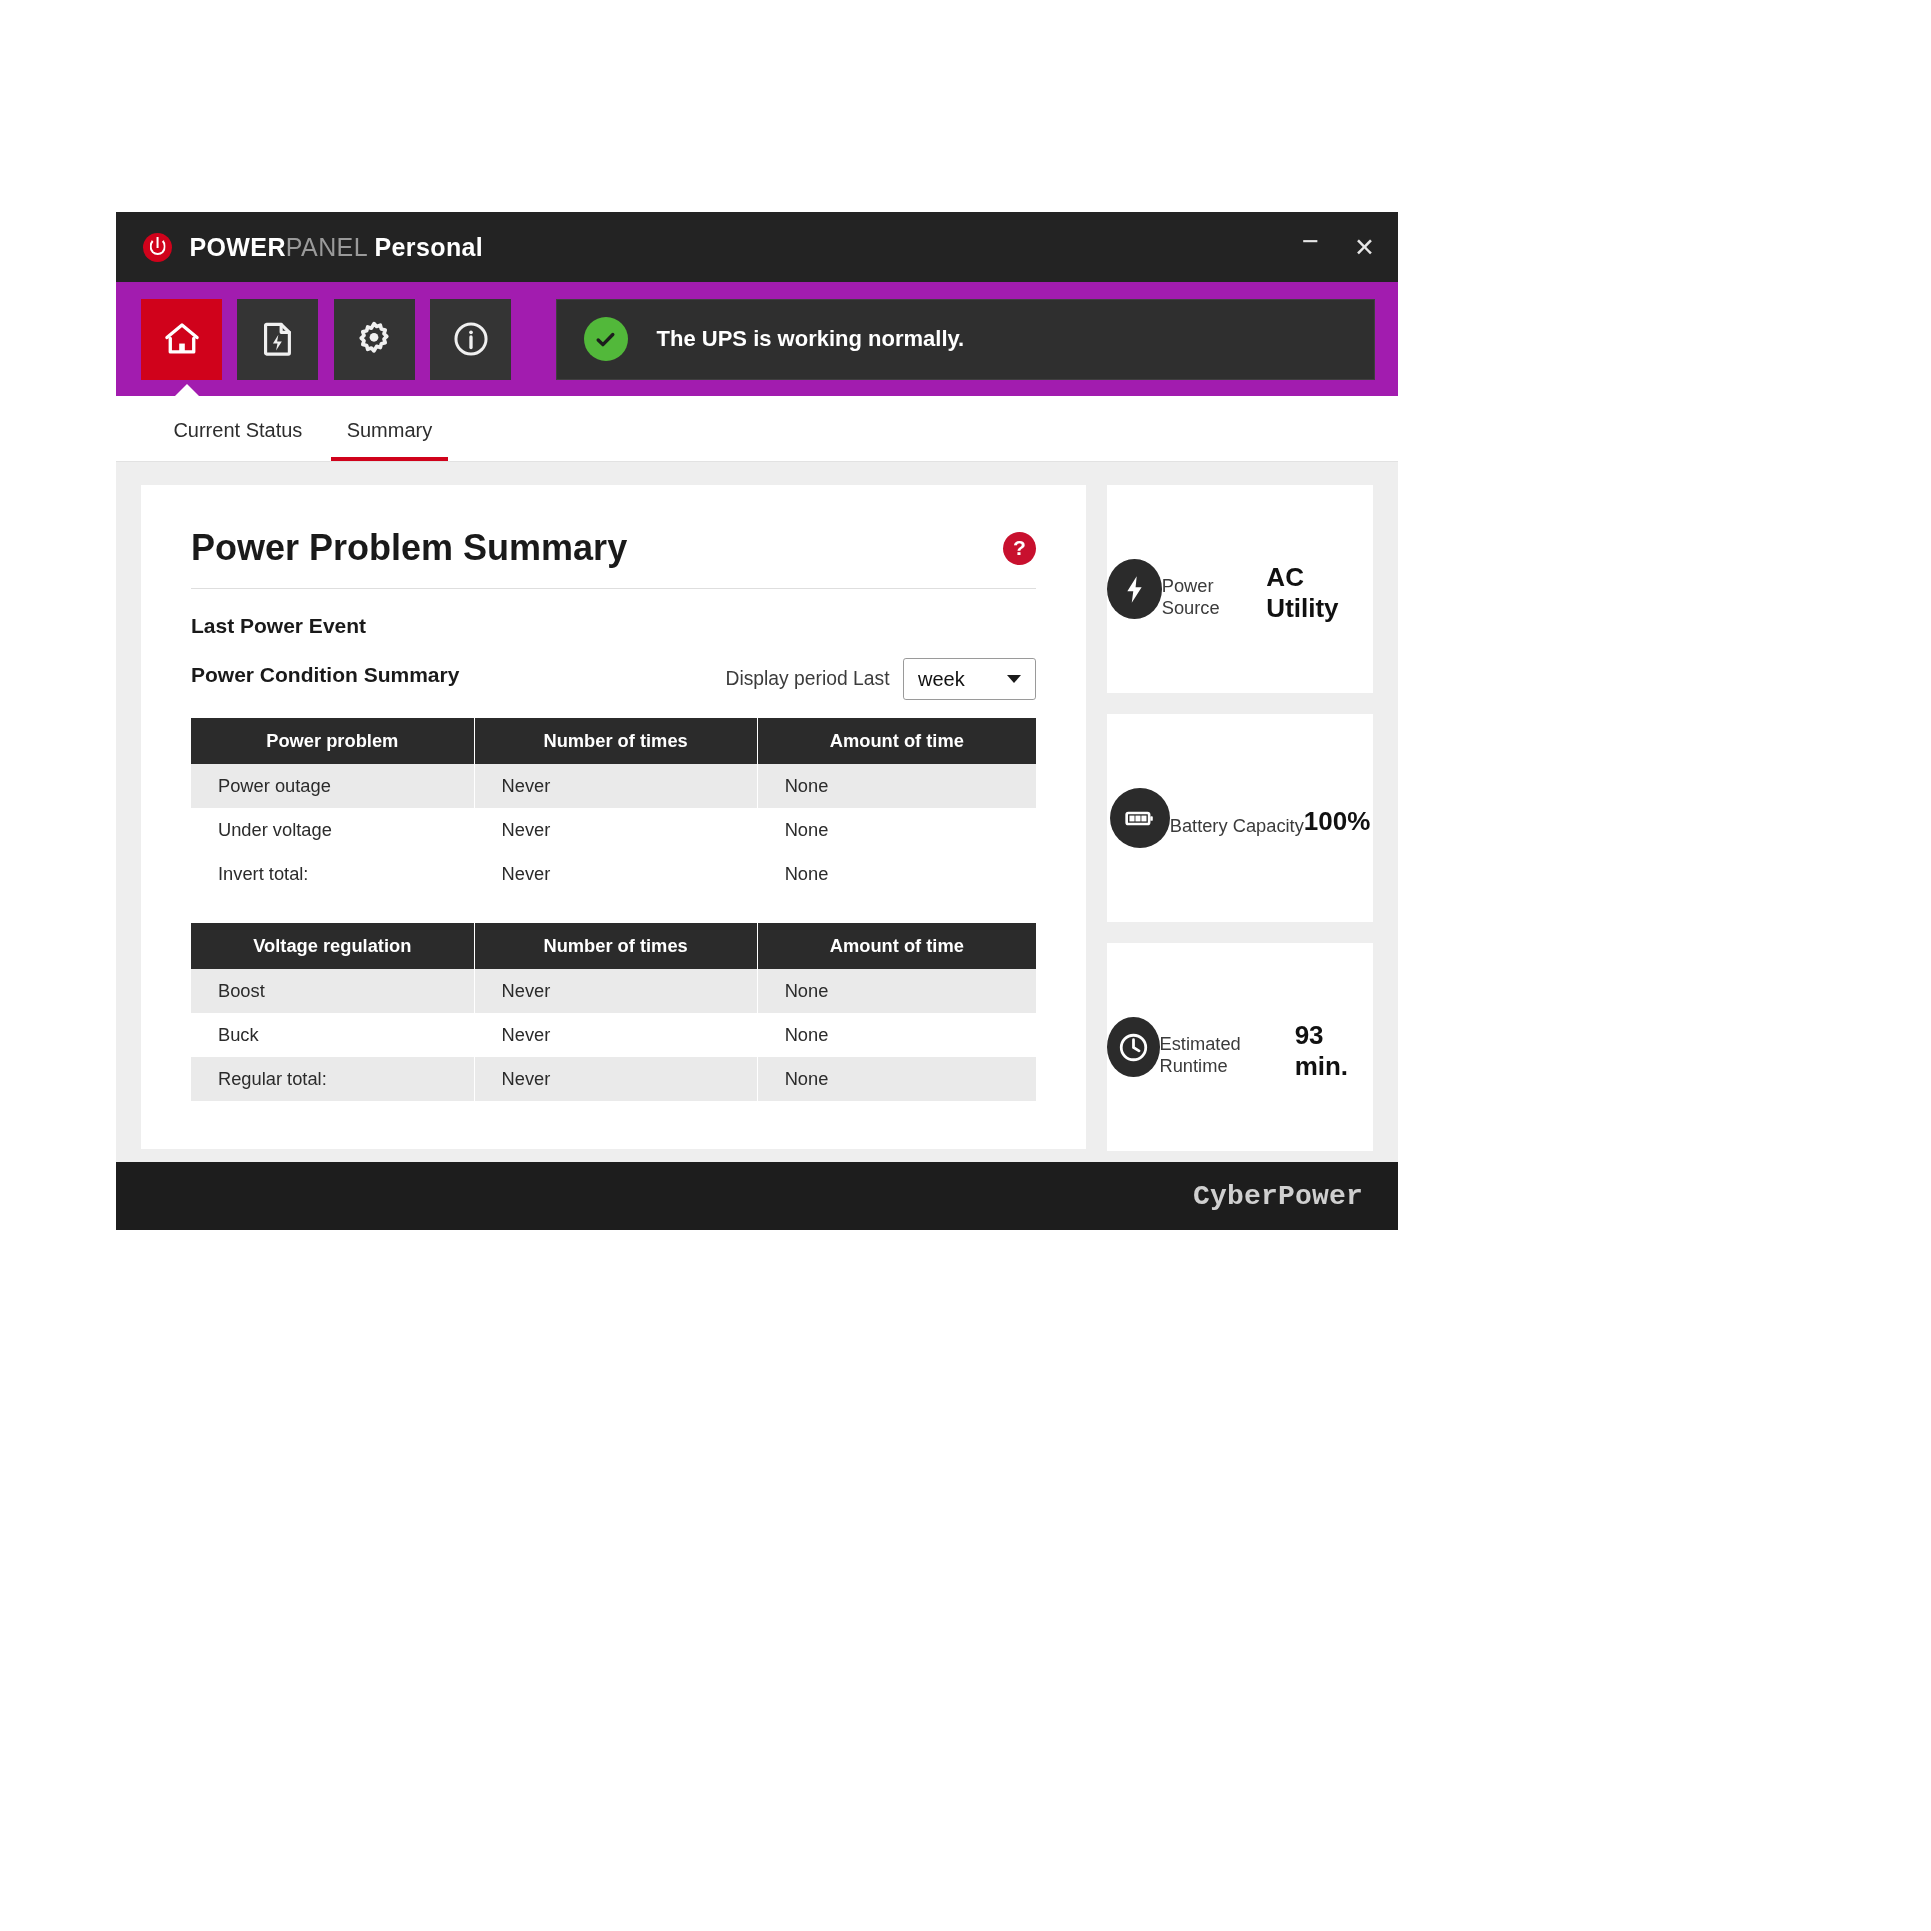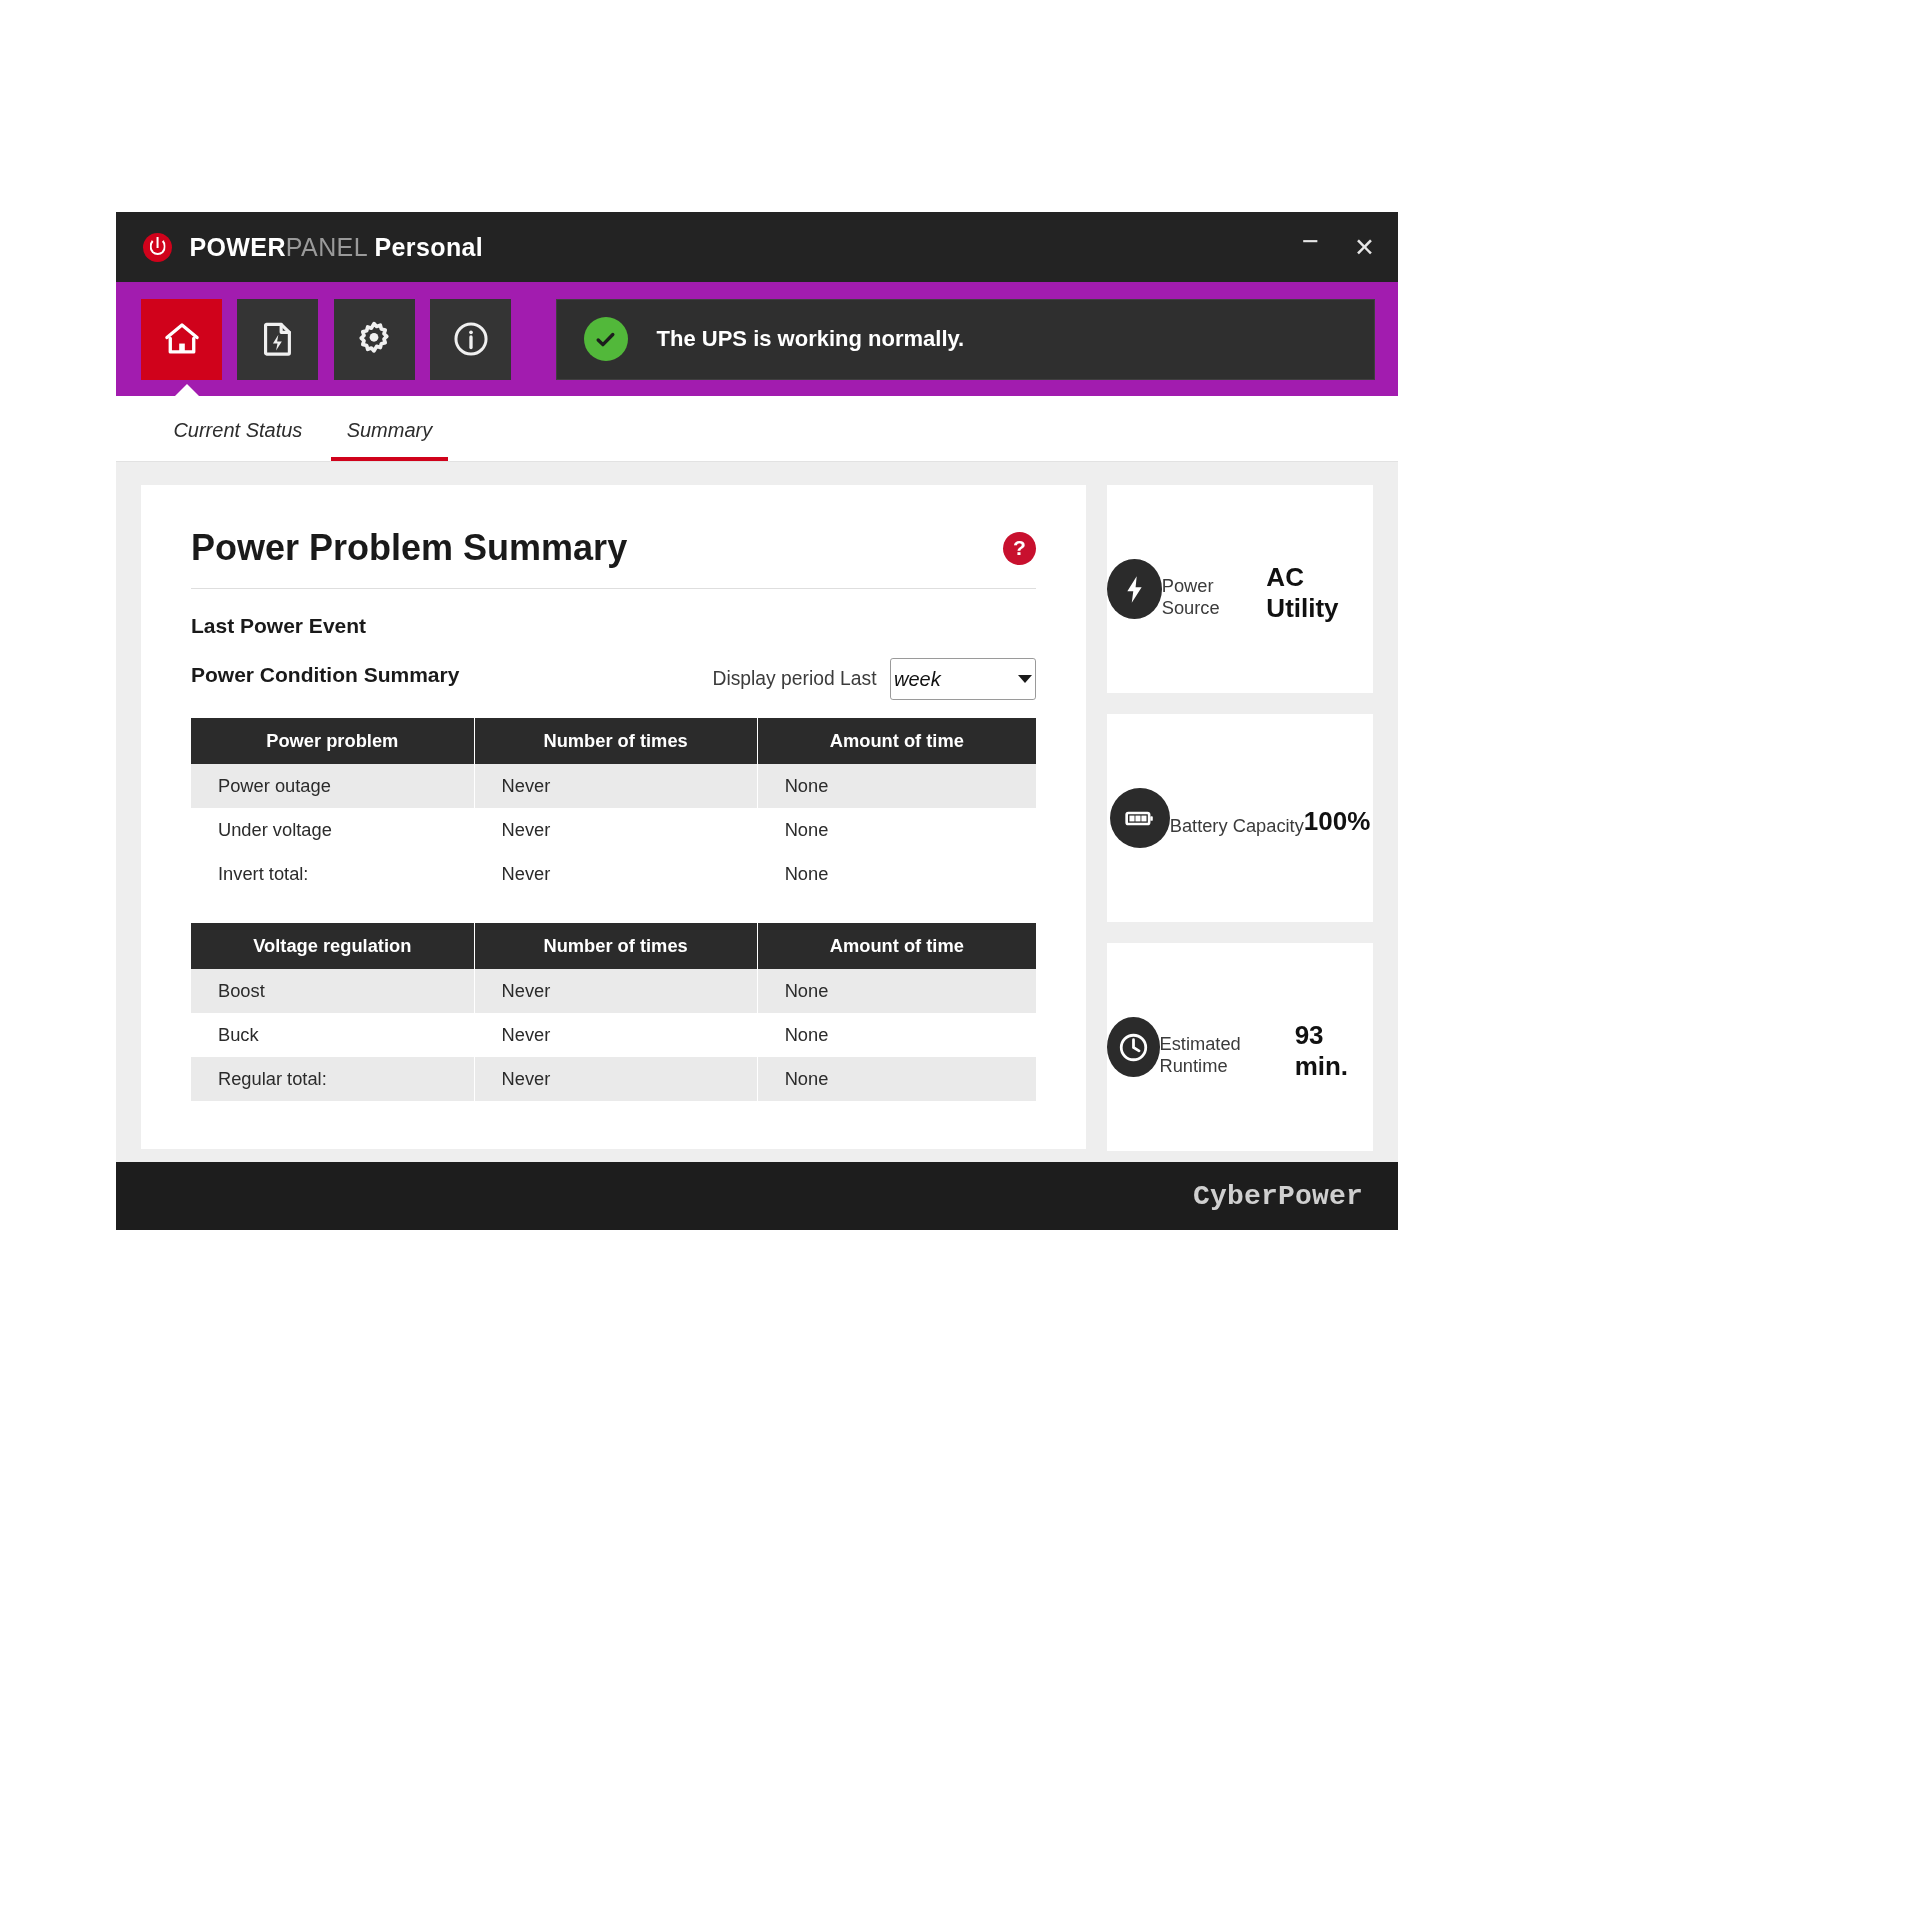--- a/index.html
+++ b/index.html
@@ -138,21 +138,20 @@
   }
   .tab {
     font-size: 20px;
     color: #2d2d2d;
     padding: 0 15.4px 15.4px 15.4px;
     margin-right: 13.5px;
     cursor: pointer;
     background: none; border: none;
     font-family: "Liberation Sans", sans-serif;
     border-bottom: 4.8px solid transparent;
-    font-style: italic;
   }
   .tab.active { border-bottom-color: #d0021b; }
 
   
   #content-area {
     background: #eeeeee;
     height: 700px;
     display: flex;
     padding: 23px 25px 0 25px;
     gap: 21px;
@@ -197,28 +196,27 @@
     align-items: center;
     margin-top: -29px;
     justify-content: flex-end;
   }
   #period-label {
     font-size: 19.3px;
     color: #3c3c3c;
     margin-right: 13.5px;
   }
   #period-select {
-    width: 146px; height: 42px;
+    width: 133px; height: 42px;
     border: 1px solid #9a9a9a;
     border-radius: 2.9px;
     background: #fff;
     display: flex; align-items: center;
-    padding: 0 3px;
+    padding: 0 14px;
     cursor: pointer;
-    font-style: italic;
   }
   #period-value { font-size: 20px; color: #111; }
   #period-caret {
     margin-left: auto;
     width: 0; height: 0;
     border-left: 7.7px solid transparent;
     border-right: 7.7px solid transparent;
     border-top: 8.7px solid #1a1a1a;
   }
 

